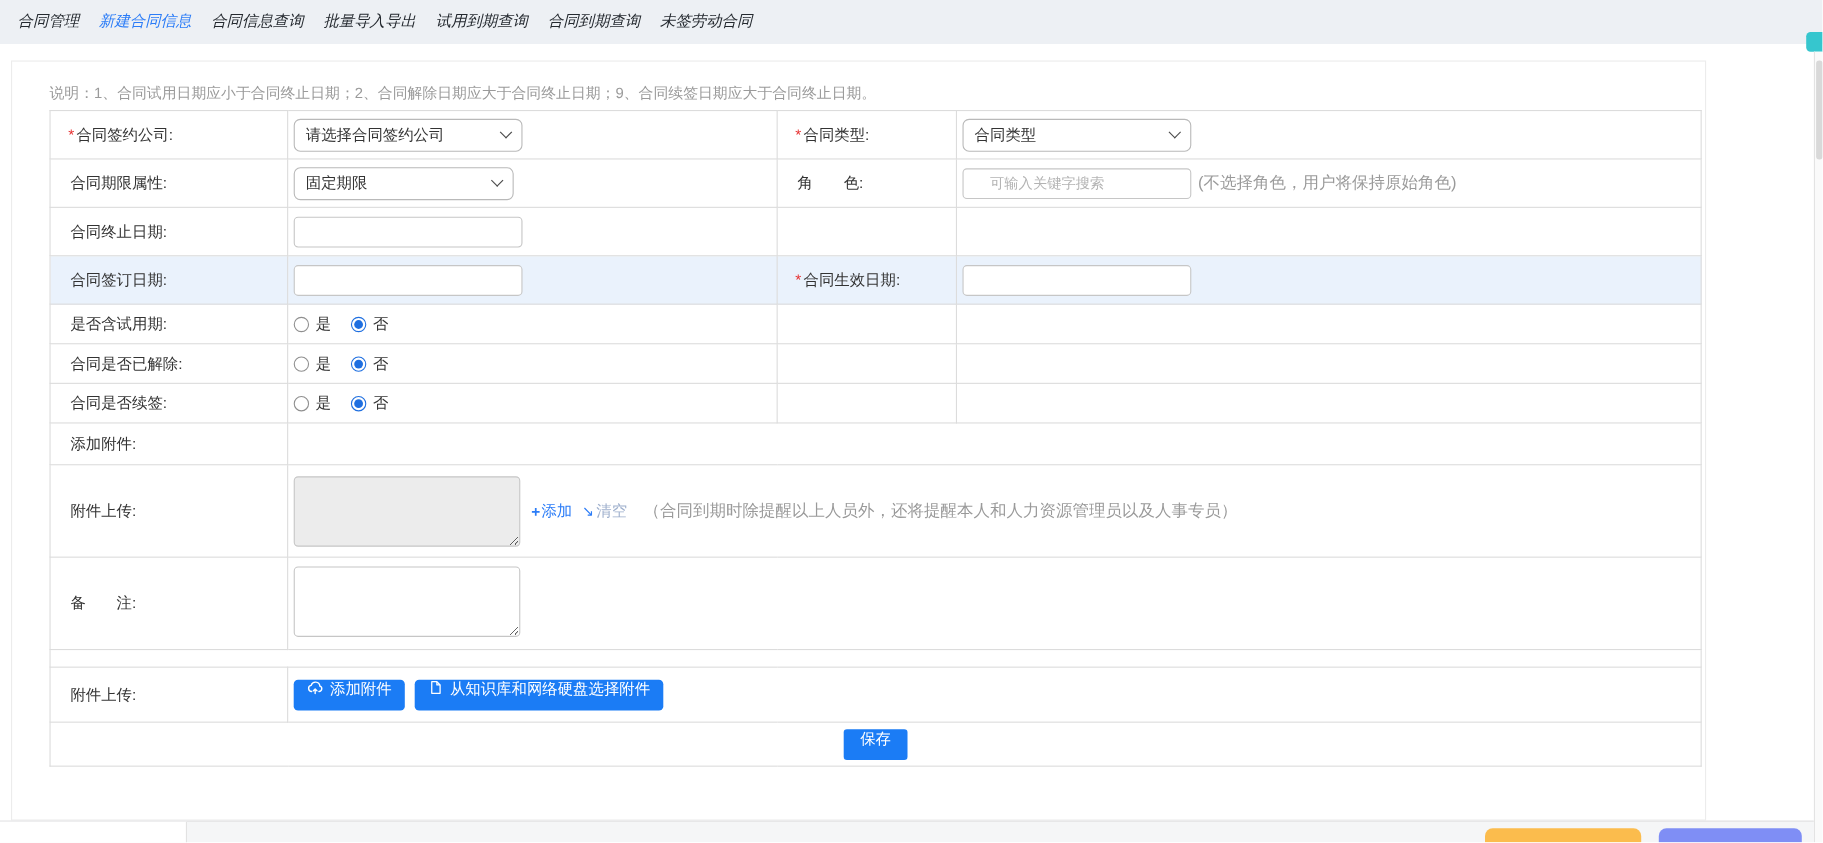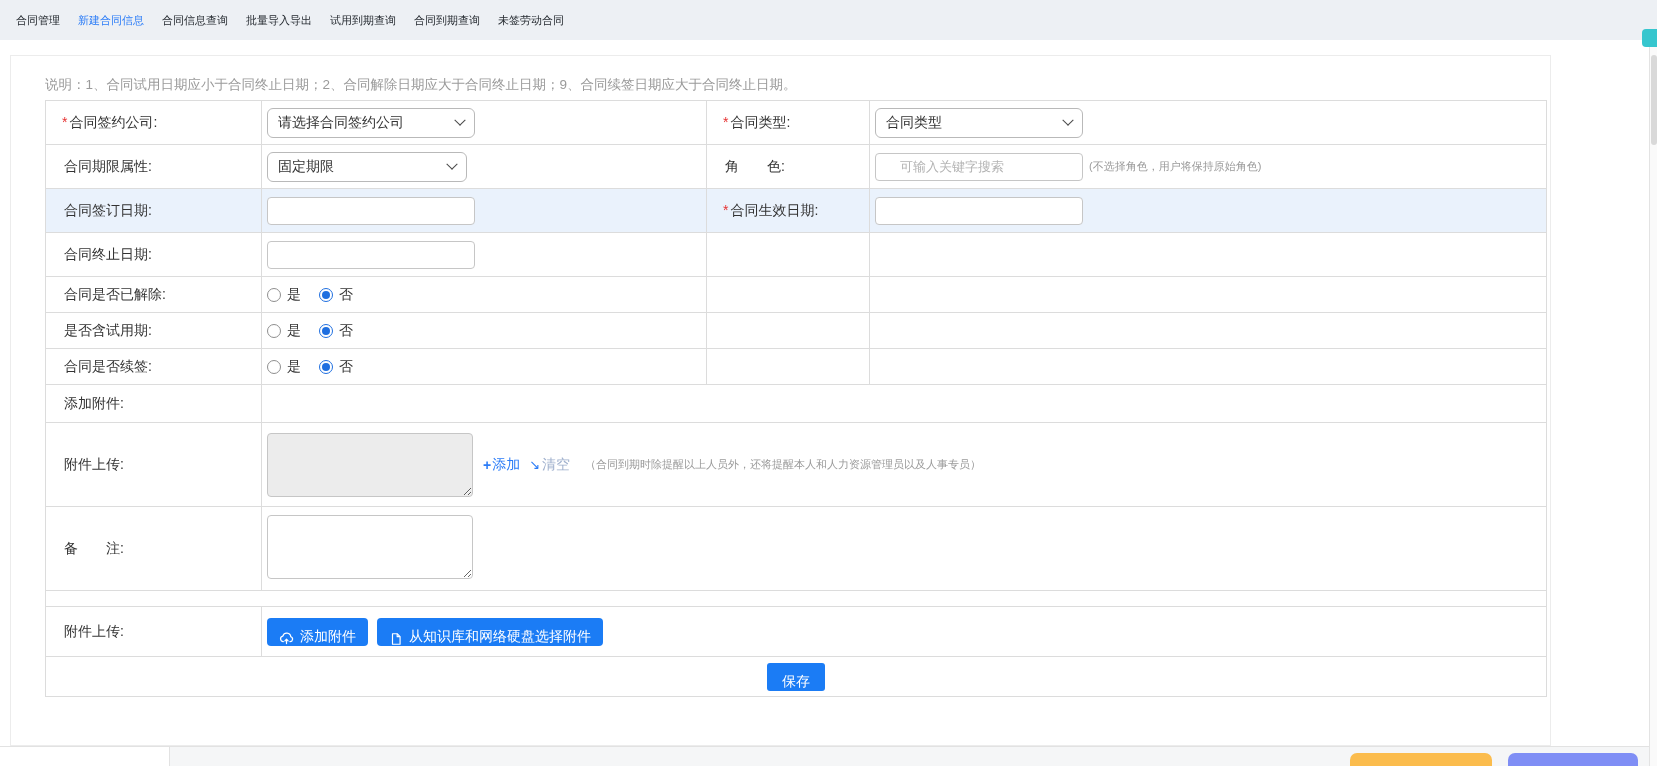--- a/index.html
+++ b/index.html
@@ -3,21 +3,21 @@
 <meta charset="utf-8">
 <style>
   * { box-sizing: border-box; margin: 0; padding: 0; }
   html,body { width:1657px; height:766px; overflow:hidden; background:#fff;
     font-family:"Liberation Sans","DejaVu Sans",sans-serif; }
   .screen { position:relative; width:1657px; height:766px; background:#fff; overflow:hidden; }
 
   
   .tabbar { position:absolute; left:0; top:0; width:1657px; height:40px;
     background:#edf0f4; display:flex; align-items:center; gap:18px; padding-left:16px; }
-  .tab { font-size:11px; color:#24292f; cursor:pointer; white-space:nowrap; }
+  .tab { font-size:14px; color:#24292f; cursor:pointer; white-space:nowrap;font-style:italic; }
   .tab.active { color:#2b7cf7; }
 
   
   .float-widget { position:absolute; right:0; top:29px; width:15px; height:18px;
     background:#36c6ce; border-radius:4px 0 0 4px; cursor:pointer; }
   .vscroll { position:absolute; right:0; top:47px; width:8px; height:719px;
     background:#fafafa; border-left:1px solid #e3e3e3; }
   .vscroll .thumb { position:absolute; left:1px; top:8px; width:6px; height:90px;
     background:#d9d9d9; border-radius:3px; }
 
@@ -50,34 +50,34 @@
     padding:0 10px; cursor:pointer; }
   .sel-text { font-size:14px; color:#333; overflow:hidden; white-space:nowrap; }
   .chev { width:8px; height:8px; border-right:1.6px solid #4a4a4a; border-bottom:1.6px solid #4a4a4a;
     transform:rotate(45deg) translate(-2px,-2px); flex:0 0 auto; }
 
   .link { font-size:14px; color:#2b7cf7; cursor:pointer; text-decoration:none;
     display:inline-flex; align-items:center; white-space:nowrap; }
   .link .plus { margin-right:1px; font-weight:bold; }
   .link.muted { color:#9fb0cd; }
   .link .clr-arrow { color:#2b7cf7; margin-right:2px; font-size:13px; }
-  .hint { font-size:11px; color:#9a9a9a; white-space:nowrap; }
+  .hint { font-size:15px; color:#9a9a9a; white-space:nowrap; }
 
   .radio-group { display:flex; align-items:center; gap:18px; }
   .radio { display:inline-flex; align-items:center; gap:6px; cursor:pointer; font-size:14px; color:#333; }
   .rd { position:relative; width:14px; height:14px; border-radius:50%;
     border:1px solid #8f8f8f; background:#fff; display:inline-block; }
   .rd.checked { border:1.5px solid #1f6fe0; }
   .rd.checked::after { content:""; position:absolute; inset:2px; border-radius:50%; background:#1f6fe0; }
 
   textarea.ta { width:206px; height:64px; border:1px solid #c6c6c6; border-radius:4px;
     background:#fff; resize:both; font-family:"Liberation Sans","DejaVu Sans",sans-serif; }
   textarea.ta.disabled { background:#ececec; }
 
-  .btn { display:inline-flex; align-items:flex-end; gap:6px; height:28px; padding:0 12px;
+  .btn { display:inline-flex; align-items:flex-start; gap:6px; height:28px; padding:0 12px;
     background:#1b7cf5; color:#fff; font-size:14px; border:none; border-radius:4px;
     cursor:pointer; white-space:nowrap; font-family:"Liberation Sans","DejaVu Sans",sans-serif; }
   .btn-row { display:flex; align-items:center; gap:9px; }
   .save-cell { text-align:center; }
   .btn.save { padding:0 15px; border-radius:3px; display:inline-flex; justify-content:center; }
 
   
   .bottombar { position:absolute; left:0; top:746px; width:1649px; height:20px;
     background:#f5f6f7; border-top:1px solid #e2e2e2; }
   .bb-left { position:absolute; left:0; top:0; width:170px; height:20px;
@@ -146,54 +146,54 @@
         </td>
         <td class="lbl"><span class="req"></span><span>角　　色:</span></td>
         <td class="fld">
           <div class="inline">
             <input class="txt" placeholder="可输入关键字搜索" style="">
             <span class="hint" style="margin-left:6px">(不选择角色，用户将保持原始角色)</span>
           </div>
         </td>
       </tr>
 
+      <tr class="h44">
+        <td class="lbl"><span class="req"></span><span>合同终止日期:</span></td>
+        <td class="fld"><input class="txt" style=""></td>
+        <td class="lbl"></td>
+        <td class="fld"></td>
+      </tr>
+
       <tr class="h44 hl">
         <td class="lbl"><span class="req"></span><span>合同签订日期:</span></td>
         <td class="fld"><input class="txt" style=""></td>
         <td class="lbl"><span class="req">*</span><span>合同生效日期:</span></td>
         <td class="fld"><input class="txt" style=""></td>
       </tr>
 
-      <tr class="h44">
-        <td class="lbl"><span class="req"></span><span>合同终止日期:</span></td>
-        <td class="fld"><input class="txt" style=""></td>
+      <tr class="h36">
+        <td class="lbl"><span class="req"></span><span>是否含试用期:</span></td>
+        <td class="fld">
+          <div class="radio-group">
+            <label class="radio">
+                  <span class="rd"></span>
+                  <span>是</span>
+                </label>
+            <label class="radio">
+                  <span class="rd checked"></span>
+                  <span>否</span>
+                </label>
+          </div>
+        </td>
         <td class="lbl"></td>
         <td class="fld"></td>
       </tr>
 
       <tr class="h36">
         <td class="lbl"><span class="req"></span><span>合同是否已解除:</span></td>
-        <td class="fld">
-          <div class="radio-group">
-            <label class="radio">
-                  <span class="rd"></span>
-                  <span>是</span>
-                </label>
-            <label class="radio">
-                  <span class="rd checked"></span>
-                  <span>否</span>
-                </label>
-          </div>
-        </td>
-        <td class="lbl"></td>
-        <td class="fld"></td>
-      </tr>
-
-      <tr class="h36">
-        <td class="lbl"><span class="req"></span><span>是否含试用期:</span></td>
         <td class="fld">
           <div class="radio-group">
             <label class="radio">
                   <span class="rd"></span>
                   <span>是</span>
                 </label>
             <label class="radio">
                   <span class="rd checked"></span>
                   <span>否</span>
                 </label>

